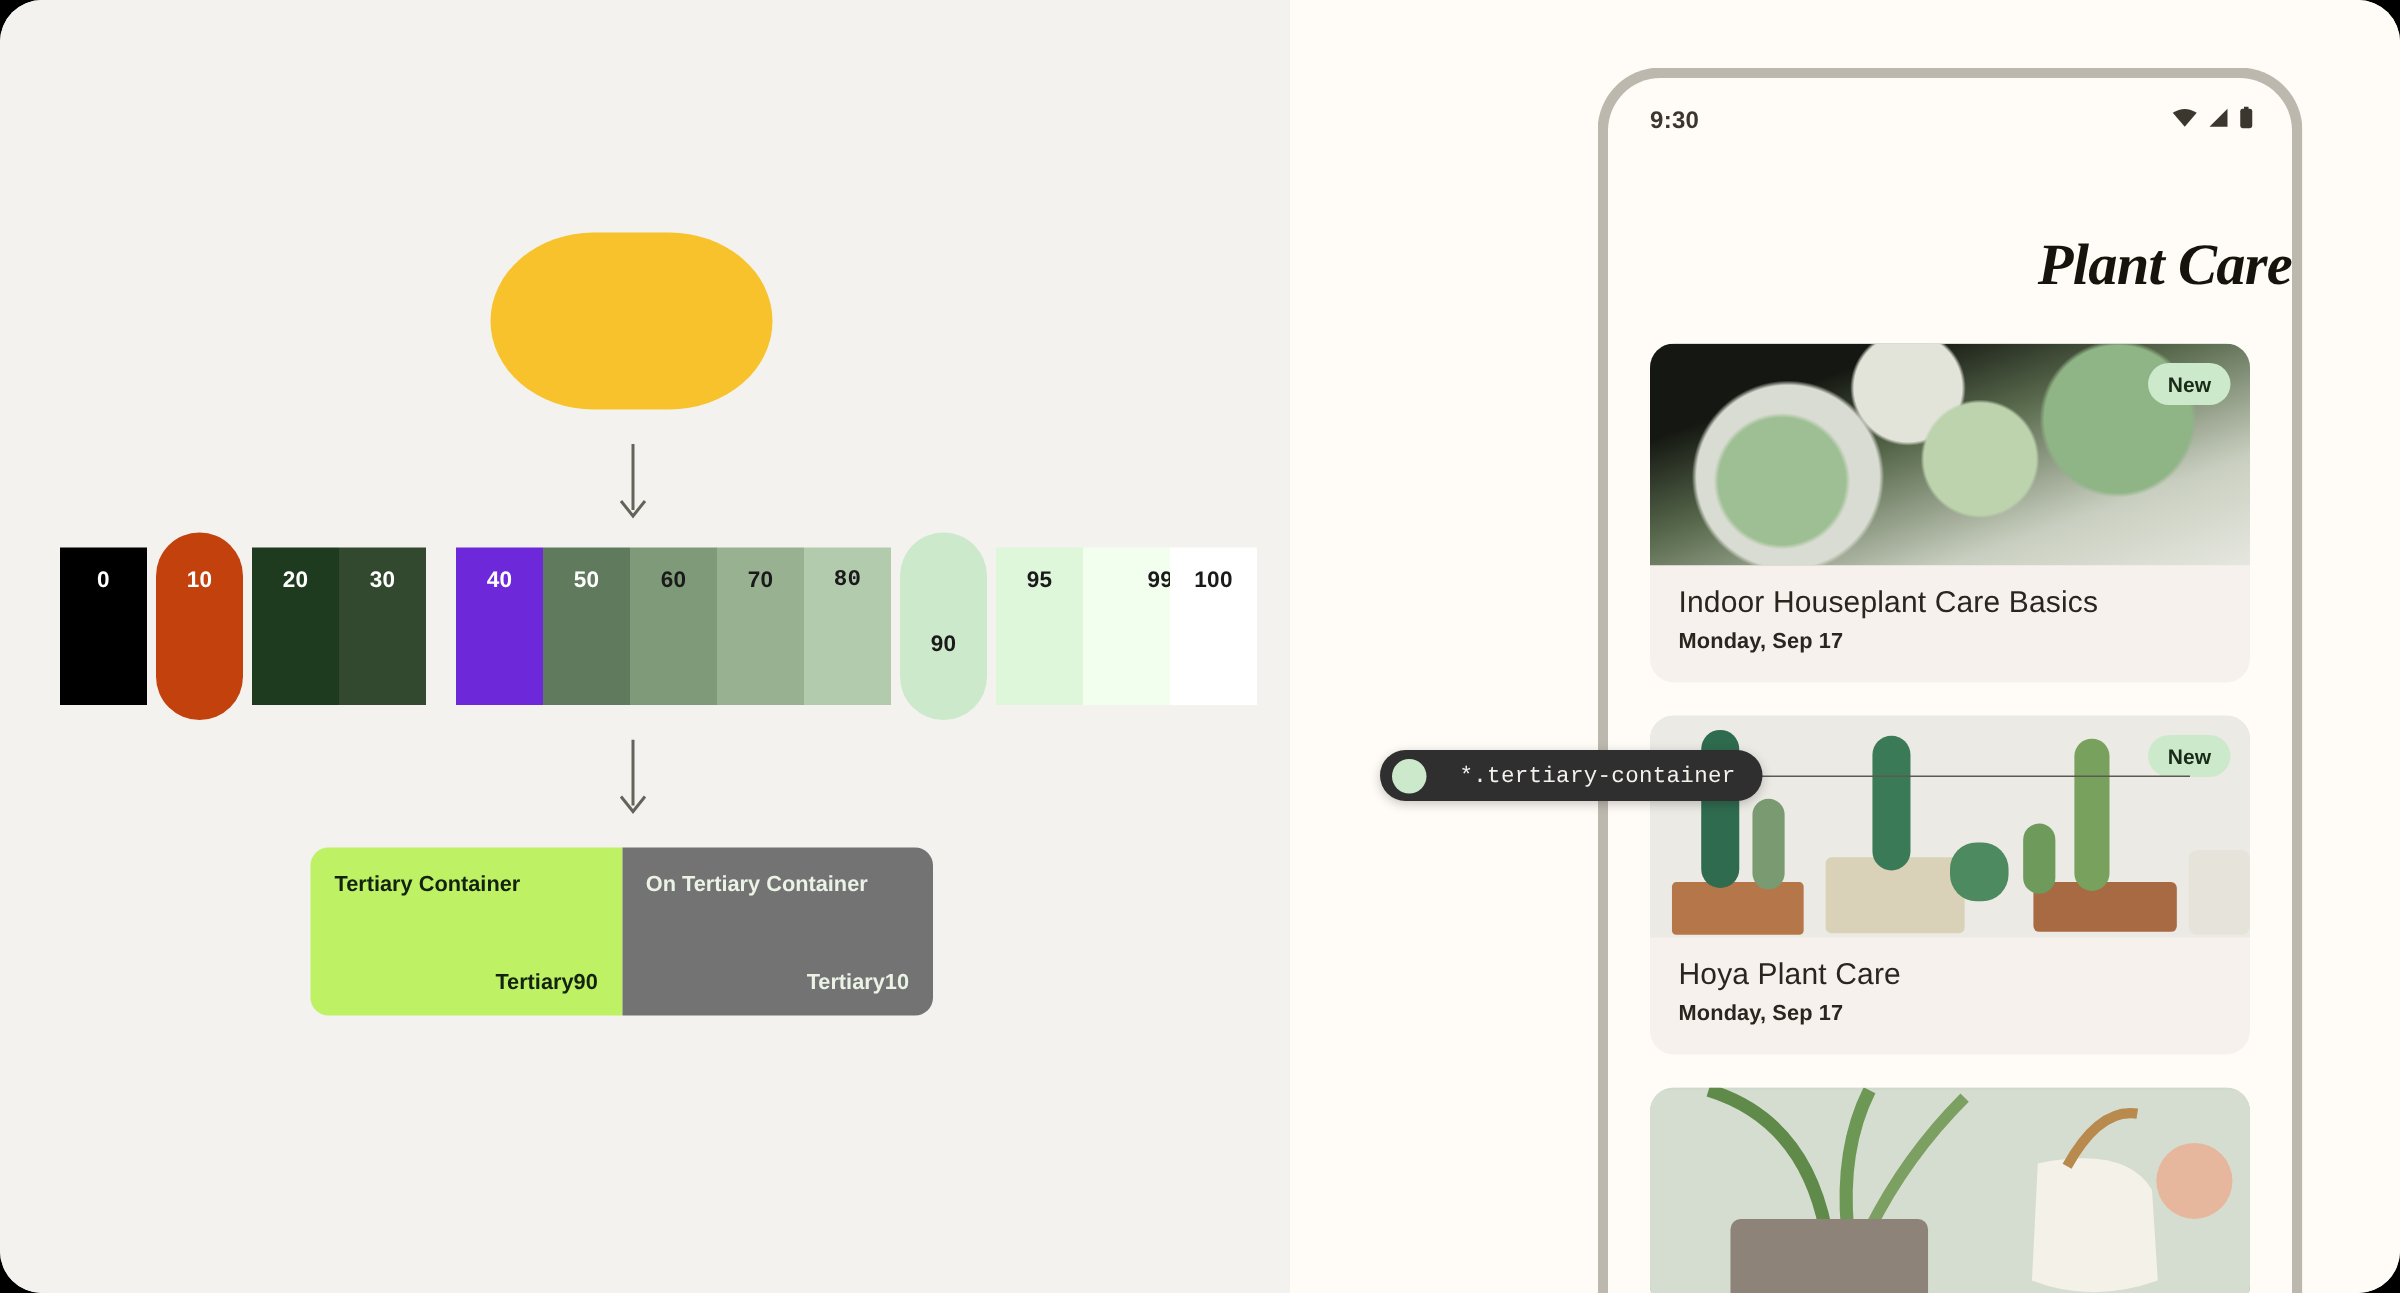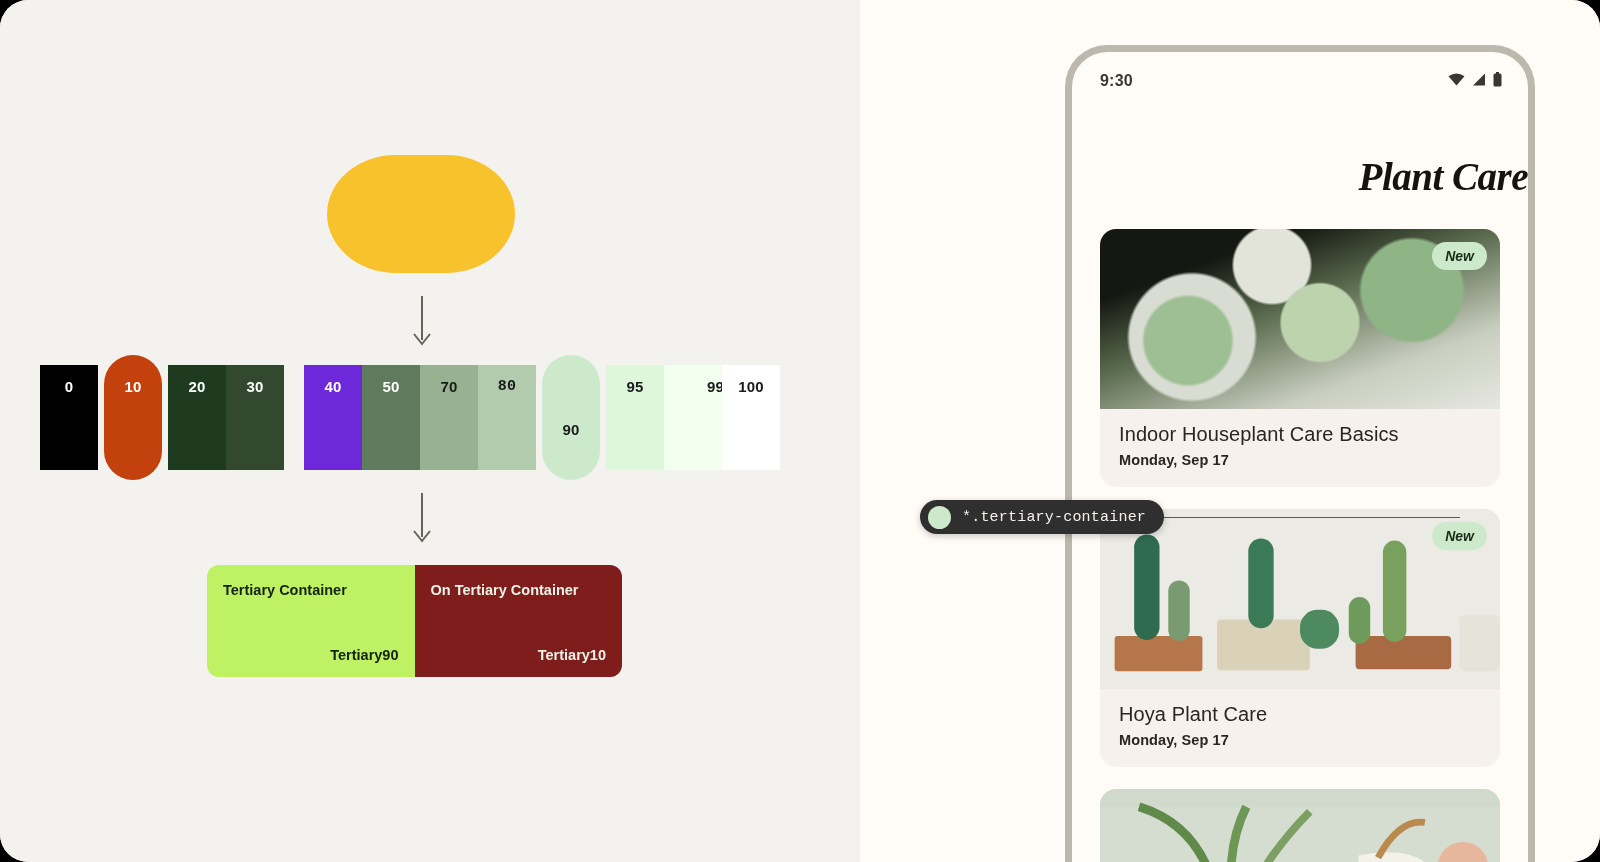--- a/index.html
+++ b/index.html
@@ -44,33 +44,33 @@
   #statusbar{position:relative;height:58px;display:flex;align-items:center;
     justify-content:space-between;padding:0 26px 0 28px;box-sizing:border-box;}
   #clock{font-size:16px;font-weight:600;color:#3B372F;letter-spacing:.2px;}
   #status-icons{display:flex;align-items:center;gap:7px;}
 
   #app-title{margin:44px 0 0 28px;font-family:"Liberation Serif",serif;
     font-size:39px;font-weight:700;font-style:italic;color:#16130D;letter-spacing:-.5px;text-align:right;}
 
   #card-list{margin-top:30px;padding:0 28px;display:flex;flex-direction:column;gap:22px;}
   .card{position:relative;background:#F6F1EC;border-radius:16px;overflow:hidden;}
-  .card-media{position:relative;height:180px;overflow:hidden;font-style:italic;}
+  .card-media{position:relative;height:148px;overflow:hidden;}
   .card-body{padding:13px 19px 19px 19px;}
   .card-title{font-size:20px;color:#2A261F;line-height:1.2;letter-spacing:.1px;}
   .card-date{margin-top:6px;font-size:14.5px;font-weight:700;color:#2A261F;letter-spacing:.1px;}
   .badge{position:absolute;right:13px;top:13px;background:#CCEACB;color:#1A2B18;
     font-size:14px;font-weight:700;padding:6px 13px;border-radius:14px;z-index:3;}
 
   
   .photo{position:absolute;inset:0;}
 
   
   #callout{position:absolute;left:60px;top:500px;height:34px;display:flex;align-items:center;
-    gap:11px;background:#2F2F2F;border-radius:18px;padding:0 18px 0 8px;z-index:30;
+    gap:22px;background:#2F2F2F;border-radius:18px;padding:0 18px 0 8px;z-index:30;
     box-shadow:0 2px 7px rgba(0,0,0,.22);}
   #callout-dot{width:23px;height:23px;border-radius:50%;background:#CCEACB;flex:none;}
   #callout-text{font-family:"Liberation Mono",monospace;font-size:15px;color:#F3F1EC;letter-spacing:.2px;}
   #connector{position:absolute;left:230px;top:517px;width:370px;height:1px;background:#5A5A52;z-index:25;}
 </style>
 </head>
 <body>
 
 <div id="page">
 
@@ -97,20 +97,23 @@
         </div>
         <div class="swatch" style="width: 58px; background: rgb(50, 73, 47);">
           <span class="lbl" style="color: rgb(255, 255, 255);">30</span>
         </div>
         <div class="swatch" style="width: 58px; background: #6d28d9; margin-left: 20px;">
           <span class="lbl" style="color: rgb(255, 255, 255);">40</span>
         </div>
         <div class="swatch" style="width: 58px; background: rgb(95, 122, 92);">
           <span class="lbl" style="color: rgb(255, 255, 255);">50</span>
         </div>
+        <div class="swatch" style="width: 58px; background: rgb(127, 154, 121);">
+          <span class="lbl" style="color: rgb(26, 26, 26);">60</span>
+        </div>
         <div class="swatch" style="width: 58px; background: rgb(151, 177, 145);">
           <span class="lbl" style="color: rgb(26, 26, 26);">70</span>
         </div>
         <div class="swatch" style="width: 58px; background: rgb(178, 203, 173); font-family: Liberation Mono, monospace;">
           <span class="lbl" style="color: rgb(26, 26, 26);">80</span>
         </div>
         <div class="swatch emph" style="width: 58px; background: rgb(204, 234, 203); align-items: center;">
           <span class="lbl" style="color: rgb(26, 26, 26);">90</span>
         </div>
         <div class="swatch" style="width: 58px; background: rgb(222, 246, 218);">
@@ -129,21 +132,21 @@
         <line x1="13" y1="0" x2="13" y2="44" stroke="#63645A" stroke-width="2"></line>
         <path d="M5 38 L13 48 L21 38" fill="none" stroke="#63645A" stroke-width="2"></path>
       </svg>
     </div>
 
     <div id="tonal-row">
         <div class="tonal" style="background: #bef264; color: rgb(20, 35, 15);">
           <div class="role">Tertiary Container</div>
           <div class="tone">Tertiary90</div>
         </div>
-        <div class="tonal" style="background: #7f1d1d; color: rgb(234, 243, 230);">
+        <div class="tonal" style="background: #737373; color: rgb(234, 243, 230);">
           <div class="role">On Tertiary Container</div>
           <div class="tone">Tertiary10</div>
         </div>
       </div>
   </div>
 
   <div id="right-panel">
 
     <div id="phone">
 

